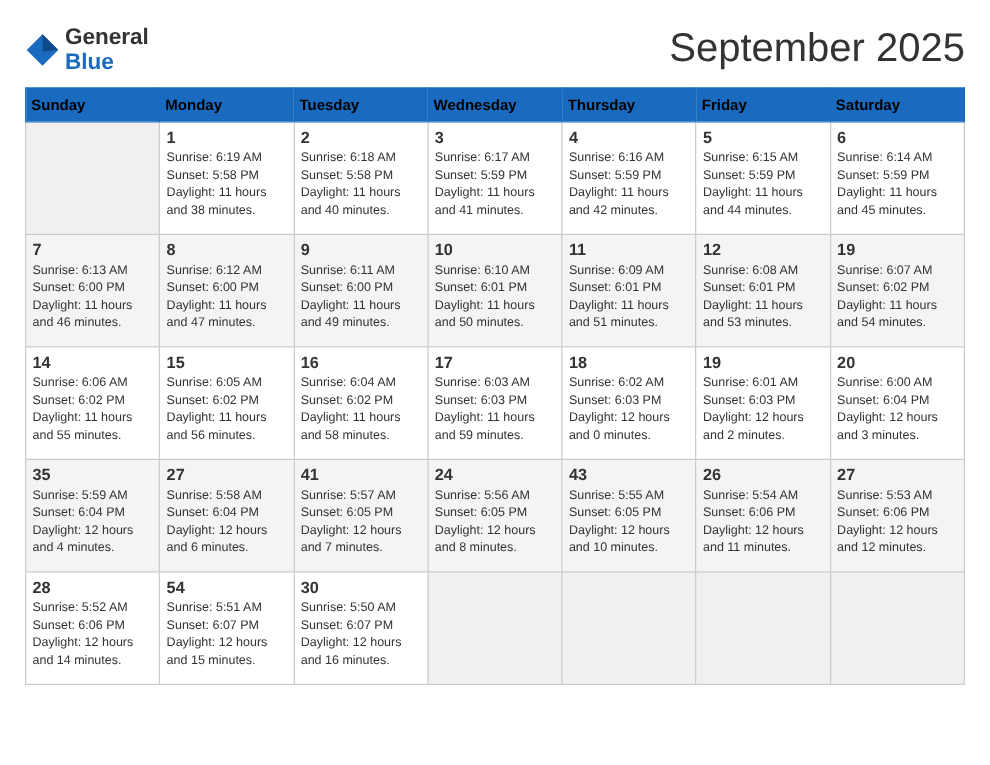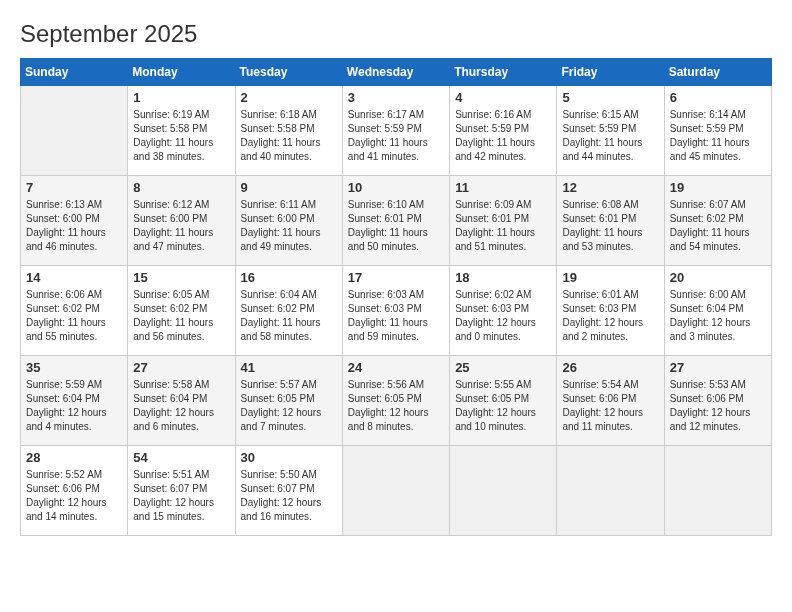--- a/index.html
+++ b/index.html
@@ -29,36 +29,36 @@
     .logo-text .general { color: #333; }
     .logo-text .blue { color: #1a6bbf; }
     .logo-icon {
       width: 28px;
       height: 28px;
     }
     .title-block {
       text-align: right;
     }
     .month-title {
-      font-size: 24px;
+      font-size: 32px;
       color: #333;
       font-weight: normal;
     }
     .subtitle {
       font-size: 14px;
       color: #555;
     }
     table {
       width: 100%;
       border-collapse: collapse;
       font-size: 11px;
     }
     thead tr th {
       background-color: #1a6bbf;
-      color: #ffffff;
+      color: #000000;
       padding: 6px 4px;
       text-align: left;
       font-size: 12px;
       font-weight: bold;
       border: 1px solid #1a6bbf;
     }
     tbody tr td {
       border: 1px solid #ccc;
       vertical-align: top;
       padding: 4px 5px;
@@ -87,20 +87,30 @@
       background: #f4f4f4;
     }
     .empty-cell {
       background: #f0f0f0 !important;
     }
   </style>
 </head>
 <body>
 
 <div class="header">
+  <div class="logo">
+    <svg class="logo-icon" viewBox="0 0 40 40">
+      <polygon points="20,2 38,20 20,38 2,20" fill="#1a6bbf"></polygon>
+      <polygon points="20,2 38,20 20,22" fill="#0d4a8a"></polygon>
+    </svg>
+    <div class="logo-text">
+      <div class="general">General</div>
+      <div class="blue">Blue</div>
+    </div>
+  </div>
   <div class="title-block">
     <div class="month-title">September 2025</div>
   </div>
 </div>
 
 <table>
   <thead>
     <tr>
     <th>Sunday</th>
         <th>Monday</th>
@@ -210,21 +220,21 @@
         </td>
         <td>
           <div class="day-number">41</div>
           <div class="day-info">Sunrise: 5:57 AM<br>Sunset: 6:05 PM<br>Daylight: 12 hours<br>and 7 minutes.</div>
         </td>
         <td>
           <div class="day-number">24</div>
           <div class="day-info">Sunrise: 5:56 AM<br>Sunset: 6:05 PM<br>Daylight: 12 hours<br>and 8 minutes.</div>
         </td>
         <td>
-          <div class="day-number">25</div>
+          <div class="day-number">43</div>
           <div class="day-info">Sunrise: 5:55 AM<br>Sunset: 6:05 PM<br>Daylight: 12 hours<br>and 10 minutes.</div>
         </td>
         <td>
           <div class="day-number">26</div>
           <div class="day-info">Sunrise: 5:54 AM<br>Sunset: 6:06 PM<br>Daylight: 12 hours<br>and 11 minutes.</div>
         </td>
         <td>
           <div class="day-number">27</div>
           <div class="day-info">Sunrise: 5:53 AM<br>Sunset: 6:06 PM<br>Daylight: 12 hours<br>and 12 minutes.</div>
         </td>

